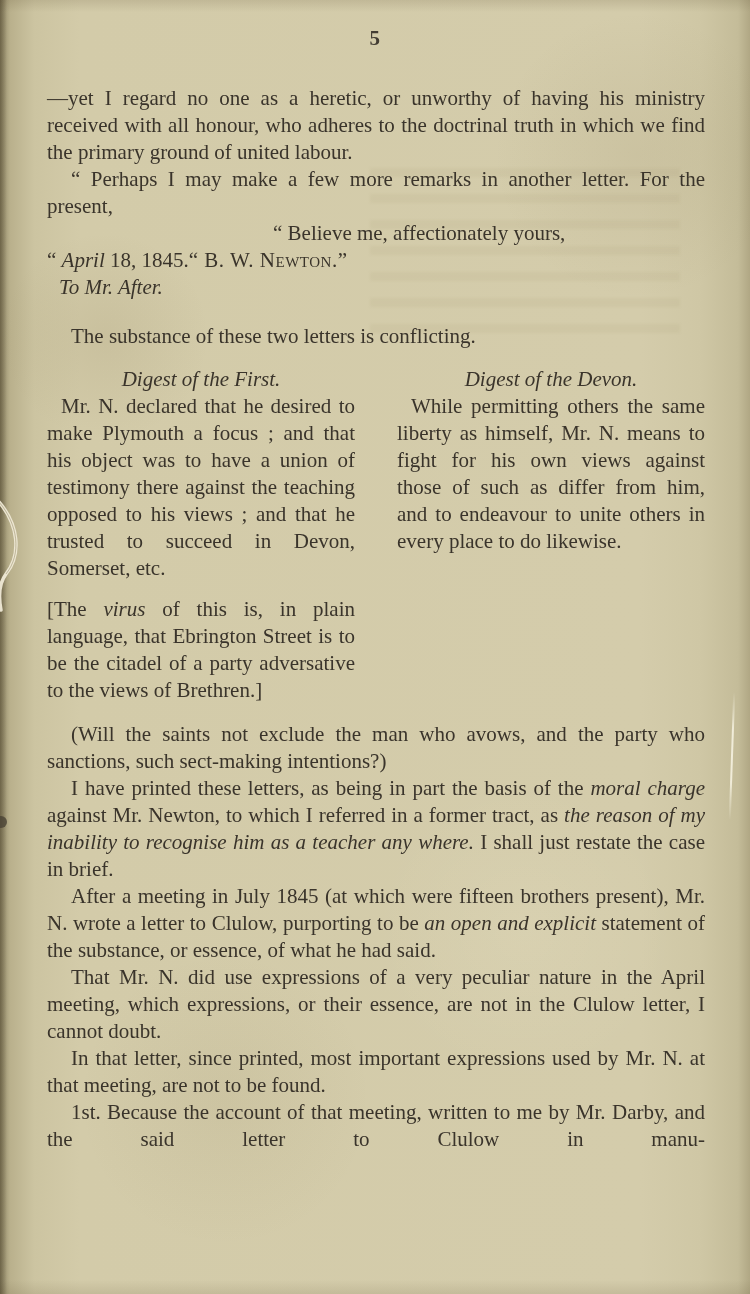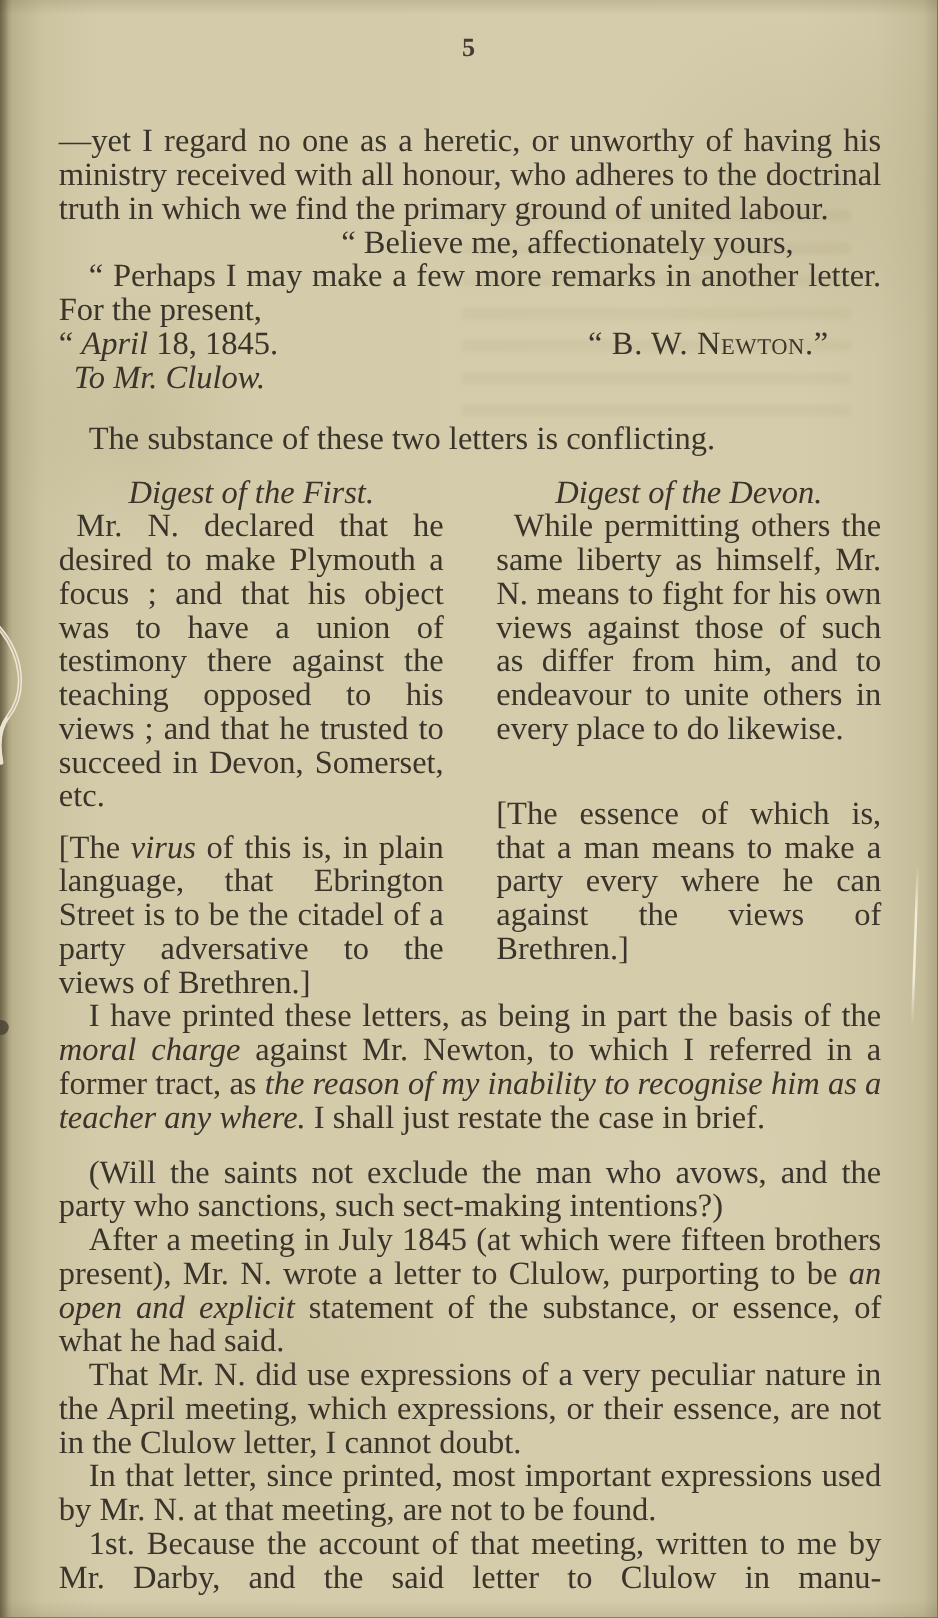--- a/index.html
+++ b/index.html
@@ -33,28 +33,28 @@
   .thread { left: -4px; top: 498px; }
   .crease { left: 731px; top: 692px; width: 2px; height: 128px; transform: rotate(2deg);
     background: linear-gradient(180deg, rgba(255,252,238,0) 0, rgba(255,252,238,0.75) 30%,
       rgba(255,252,238,0.75) 70%, rgba(255,252,238,0) 100%); }
   .speck { left: 0; top: 816px; width: 7px; height: 12px; background: #4a4234;
     border-radius: 0 6px 6px 0; opacity: 0.8; }
 
   .folio { padding-top: 26px; text-align: center; font-size: 21px; font-weight: 700;
     color: #433d33; letter-spacing: 0.5px; position: relative; }
 
-  .text-block { position: relative; margin-top: 48px; padding: 0 45px 0 47px;
-    font-size: 26px; line-height: 27px; text-align: justify; }
+  .text-block { position: relative; margin-top: 34px; padding: 0 45px 0 47px;
+    font-size: 21px; line-height: 27px; text-align: justify; }
 
   .para { margin: 0; }
   .indent { text-indent: 24px; }
   .noindent { text-indent: 0; }
   .valediction { margin-left: 226px; text-align: left; }
-  .sigrow { display: flex; justify-content: space-between; padding-right: 42px; }
+  .sigrow { display: flex; justify-content: flex-start; padding-right: 42px; }
   .date i { font-style: italic; }
   .signature { font-variant: small-caps; letter-spacing: 0.5px; }
   .addressee { font-style: italic; margin-left: 12px; }
   .conflicting { margin-top: 22px; }
 
   .columns { display: flex; gap: 42px; margin-top: 16px; }
   .col { flex: 1 1 0; min-width: 0; }
   .colhead { text-align: center; font-style: italic; }
   .colsum { text-indent: 14px; }
   .note { margin-top: 14px; text-indent: 0; }
@@ -76,48 +76,47 @@
     <path d="M3,4 C22,26 26,56 10,76" fill="none" stroke="#8f865f" stroke-width="1" opacity="0.5"></path>
   </svg>
   <div class="deco crease"></div>
   <div class="deco speck"></div>
 
   <div class="folio">5</div>
 
   <div class="text-block">
 
     <p class="para noindent">—yet I regard no one as a heretic, or unworthy of having his ministry received with all honour, who adheres to the doctrinal truth in which we find the primary ground of united labour.</p>
+    <p class="para indent">“ Perhaps I may make a few more remarks in another letter. For the present,</p>
     <p class="para valediction">“ Believe me, affectionately yours,</p>
-    <p class="para indent">“ Perhaps I may make a few more remarks in another letter. For the present,</p>
 
     <div class="sigrow">
       <span class="date"><span>“ </span><i>April</i><span> 18, 1845.</span></span>
       <span class="signature">“ B. W. Newton.”</span>
     </div>
 
-    <p class="para addressee">To Mr. Clulow.</p>
+    <p class="para addressee">To Mr. After.</p>
 
     <p class="para indent conflicting">The substance of these two letters is conflicting.</p>
 
     <div class="columns">
       <div class="col">
         <div class="colhead">Digest of the First.</div>
         <p class="para colsum">Mr. N. declared that he desired to make Plymouth a focus ; and that his object was to have a union of testimony there against the teaching opposed to his views ; and that he trusted to succeed in Devon, Somerset, etc.</p>
         <p class="para note note-first"><span>[The </span><i>virus</i><span> of this is, in plain language, that Ebrington Street is to be the citadel of a party adversative to the views of Brethren.]</span></p>
       </div>
       <div class="col">
         <div class="colhead">Digest of the Devon.</div>
         <p class="para colsum">While permitting others the same liberty as himself, Mr. N. means to fight for his own views against those of such as differ from him, and to endeavour to unite others in every place to do likewise.</p>
-        <p class="para note note-second">[The essence of which is, that a man means to make a party every where he can against the views of Brethren.]</p>
       </div>
     </div>
 
+    <p class="para indent saints">(Will the saints not exclude the man who avows, and the party who sanctions, such sect-making intentions?)</p>
+
     <p class="para indent"><span>I have printed these letters, as being in part the basis of the </span><i>moral charge</i><span> against Mr. Newton, to which I referred in a former tract, as </span><i>the reason of my inability to recognise him as a teacher any where.</i><span> I shall just restate the case in brief.</span></p>
-
-    <p class="para indent saints">(Will the saints not exclude the man who avows, and the party who sanctions, such sect-making intentions?)</p>
 
     <p class="para indent"><span>After a meeting in July 1845 (at which were fifteen brothers present), Mr. N. wrote a letter to Clulow, purporting to be </span><i>an open and explicit</i><span> statement of the substance, or essence, of what he had said.</span></p>
 
     <p class="para indent">That Mr. N. did use expressions of a very peculiar nature in the April meeting, which expressions, or their essence, are not in the Clulow letter, I cannot doubt.</p>
 
     <p class="para indent">In that letter, since printed, most important expressions used by Mr. N. at that meeting, are not to be found.</p>
 
     <p class="para indent lastline">1st. Because the account of that meeting, written to me by Mr. Darby, and the said letter to Clulow in manu-</p>
 
   </div>

